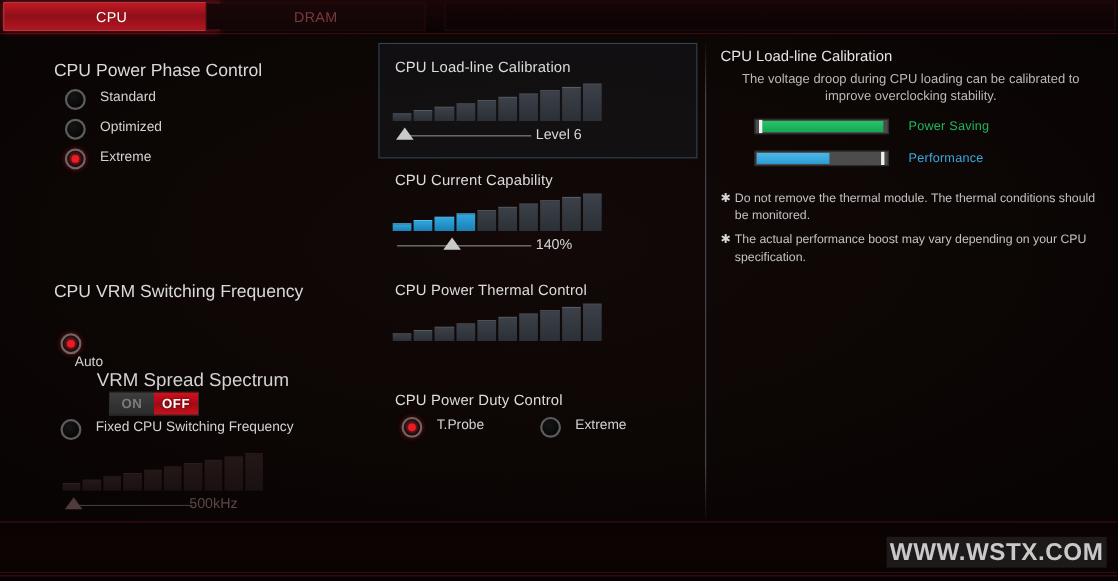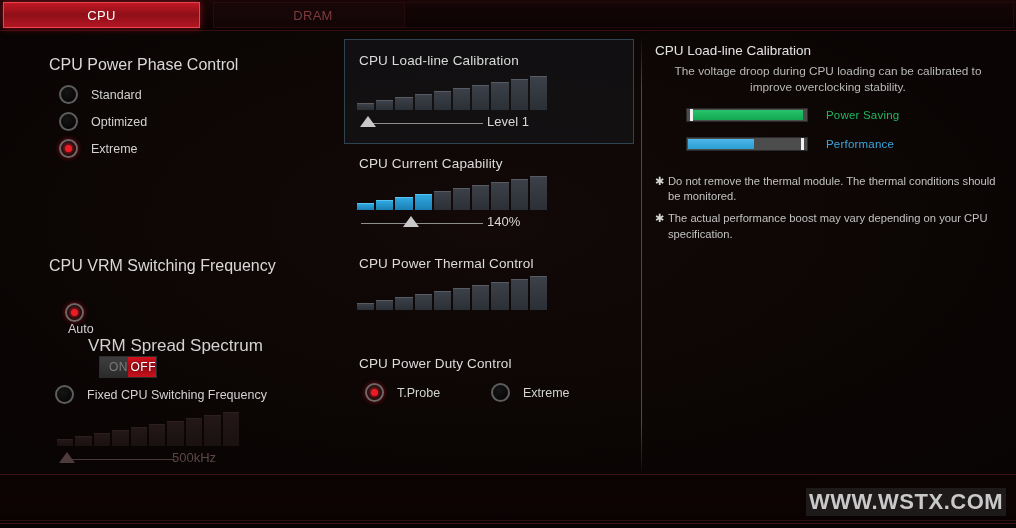--- a/index.html
+++ b/index.html
@@ -43,21 +43,21 @@
   }
   .tab.active {
     left: 3px;
     width: 197px;
     color: #ffffff;
     background: linear-gradient(180deg, #c01824 0%, #8f0f18 48%, #b21622 100%);
     border: 1px solid #e8434f;
     box-shadow: 0 0 7px rgba(200,25,35,.65);
   }
   .tab.inactive {
-    left: 213px;
+    left: 187px;
     width: 200px;
     color: #7d3a3c;
     background: linear-gradient(180deg, #190708 0%, #120506 100%);
     border: 1px solid #2a0b0d;
   }
   .tabbar-rest {
     position: absolute;
     left: 404px; top: 2px;
     width: 610px; height: 26px;
     background: linear-gradient(180deg, #150506 0%, #0c0304 100%);
@@ -86,21 +86,20 @@
 
   .section-title {
     font-size: 13.5px;
     color: #dcdcdc;
     letter-spacing: .15px;
   }
 
   
   .radio-row {
     display: flex;
-    align-items: center;
     height: 27px;
   }
   .radio {
     width: 19px; height: 19px;
     border-radius: 50%;
     background: radial-gradient(circle at 38% 33%, #151515 0%, #080808 70%);
     border: 2px solid #5d5d5d;
     box-sizing: border-box;
     position: relative;
     flex: 0 0 auto;
@@ -126,25 +125,26 @@
   }
 
   
   .toggle {
     display: inline-flex;
     height: 22px;
     border: 1px solid #2c2c2c;
     box-sizing: border-box;
   }
   .toggle-half {
-    width: 28px;
+    width: 40px;
     line-height: 20px;
-    text-align: right;
+    text-align: center;
     font-size: 12px;
     letter-spacing: .5px;
+    font-weight: bold;
   }
   .toggle-half.off-state {
     background: linear-gradient(180deg, #3e3e3e 0%, #2b2b2b 100%);
     color: #7c7c7c;
   }
   .toggle-half.on-state {
     background: linear-gradient(180deg, #d4101c 0%, #a20b14 52%, #c8121d 100%);
     color: #ffffff;
     text-shadow: 0 0 3px rgba(0,0,0,.6);
   }
@@ -382,21 +382,21 @@
           <div class="seg" style="height:18px"></div>
           <div class="seg" style="height:21px"></div>
           <div class="seg" style="height:24px"></div>
           <div class="seg" style="height:27px"></div>
           <div class="seg" style="height:30px"></div>
           <div class="seg" style="height:33px"></div>
         </div>
         <div class="track-row">
           <div class="track-line" style="left:10px;width:116px;"></div>
           <div class="handle" style="left:11px;"></div>
-          <div class="slider-value" style="left:130px;">Level 1</div>
+          <div class="slider-value" style="left:130px;">Level 6</div>
         </div>
       </div>
 
       <div style="position:absolute;left:19px;top:125px;" class="section-title">CPU Current Capability</div>
 
       <div class="slider-wrap" style="position:absolute;left:17px;top:145px;width:190px;">
         <div class="stair">
           <div class="seg fill" style="height:6px"></div>
           <div class="seg fill" style="height:9px"></div>
           <div class="seg fill" style="height:12px"></div>

